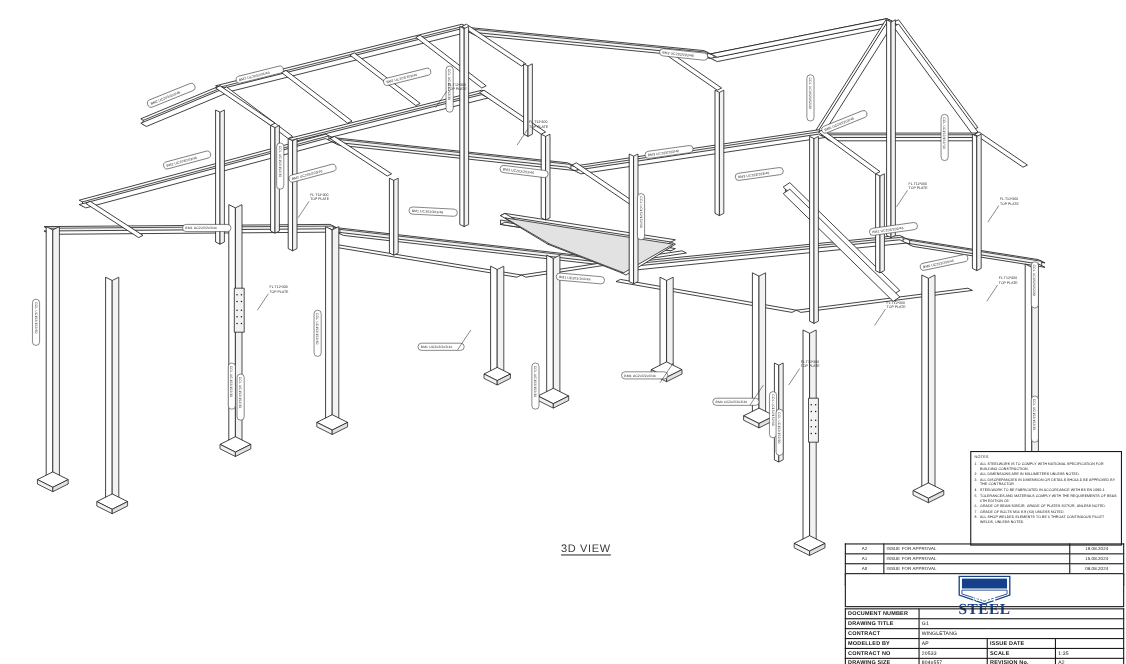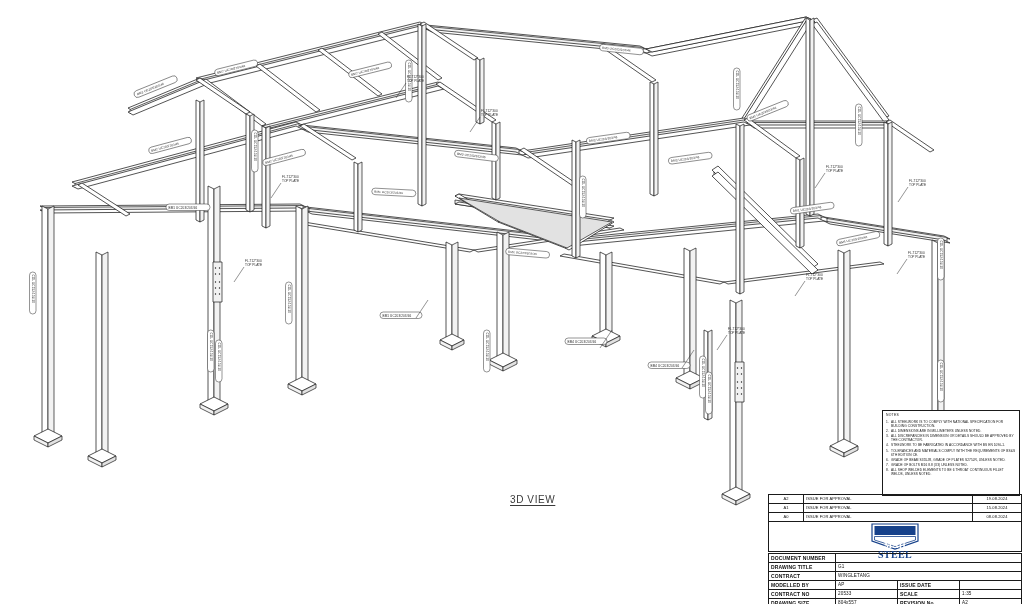--- a/index.html
+++ b/index.html
@@ -60,21 +60,21 @@
   .logo-text{
     position:absolute;left:0;top:0;width:50px;height:27px;
     display:flex;flex-direction:column;align-items:center;justify-content:center;
     gap:1px;pointer-events:none;
   }
   .logo-line1{
     font-size:8.5px;font-weight:bold;color:#ffffff;letter-spacing:.4px;
     line-height:1;font-family:"Liberation Serif",serif;margin-top:28px;
   }
   .logo-line2{
-    font-size:10px;font-weight:bold;color:#16418a;letter-spacing:.4px;
+    font-size:14px;font-weight:bold;color:#16418a;letter-spacing:.4px;
     line-height:1;font-family:"Liberation Serif",serif;
   }
 
   
   .title-table{
     position:absolute;left:768px;top:553px;width:254px;
     border-collapse:collapse;table-layout:fixed;
   }
   .title-table td{
     border:.8px solid #1a1a1a;height:8px;color:#111;

